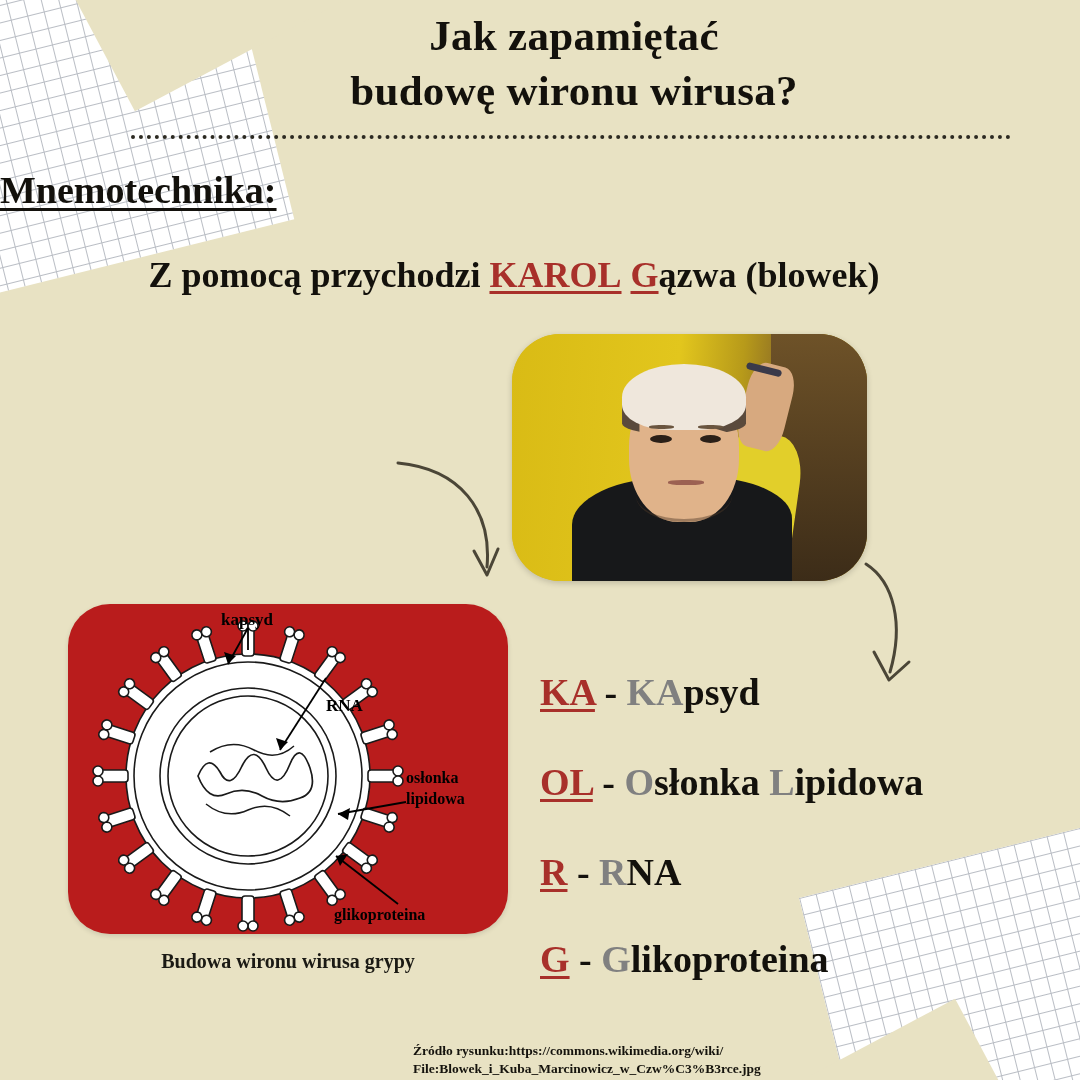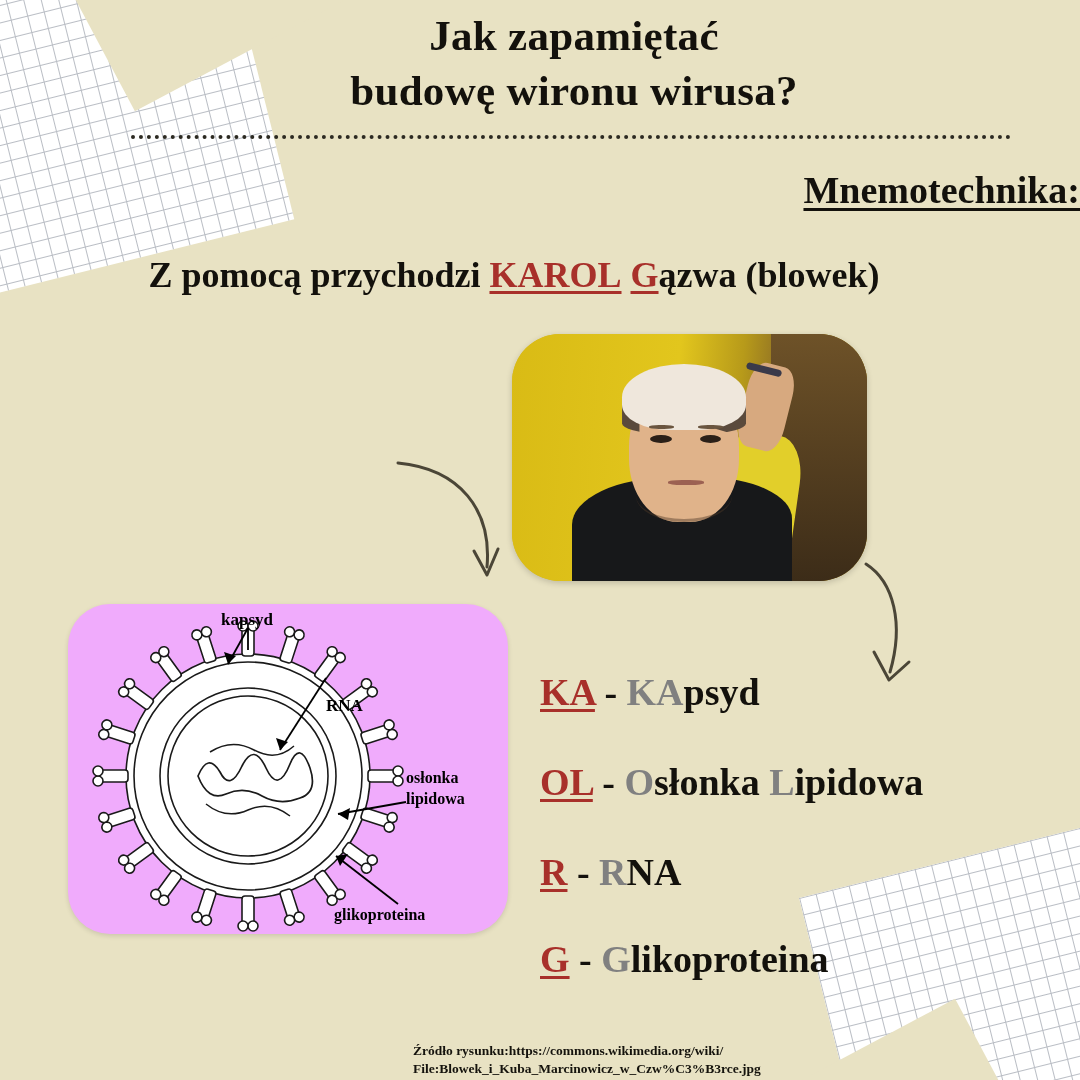--- a/index.html
+++ b/index.html
@@ -90,21 +90,21 @@
     width: 880px;
     border-top: 4px dotted #2c2a22;
     height: 0;
   }
 
   .mnemo-heading {
     position: absolute;
     top: 168px;
     left: 0;
     width: 1080px;
-    text-align: right;
+    text-align: left;
     font-size: 38px;
     font-weight: bold;
     color: #13110c;
     text-decoration: underline;
     text-underline-offset: 5px;
   }
 
   .mnemo-line {
     position: absolute;
     top: 254px;
@@ -203,21 +203,21 @@
   .arrow-left { position: absolute; top: 455px; left: 390px; }
   .arrow-right { position: absolute; top: 560px; left: 852px; }
 
   
   .virus-card {
     position: absolute;
     top: 604px;
     left: 68px;
     width: 440px;
     height: 330px;
-    background: #f0abfc;
+    background: #b91c1c;
     border-radius: 42px;
     box-shadow: 0 2px 5px rgba(0,0,0,.12);
     overflow: hidden;
   }
   .virus-caption {
     position: absolute;
     top: 950px;
     left: 68px;
     width: 440px;
     text-align: center;
@@ -459,20 +459,21 @@
 
     <div style="position:absolute; left:153px; top:6px; font-size:17px; font-weight:bold; color:#000;">kapsyd</div>
     <div style="position:absolute; left:258px; top:52px; font-size:17px; font-weight:bold; color:#000;margin-top:40px;">RNA</div>
     <div style="position:absolute; left:338px; top:164px; font-size:16px; font-weight:bold; color:#000; line-height:1.3;">
       <div>osłonka</div>
       <div>lipidowa</div>
     </div>
     <div style="position:absolute; left:266px; top:302px; font-size:16px; font-weight:bold; color:#000;">glikoproteina</div>
   </div>
 
+  <div class="virus-caption">Budowa wironu wirusa grypy</div>
 
   <div class="legend">
     <div class="legend-item">
       <span class="key">KA</span><span class="dash"> - </span><span class="cap">KA</span><span>psyd</span>
     </div>
     <div class="legend-item">
       <span class="key">OL</span><span class="dash"> - </span><span class="cap">O</span><span>słonka </span><span class="cap">L</span><span>ipidowa</span>
     </div>
     <div class="legend-item">
       <span class="key">R</span><span class="dash"> - </span><span class="cap">R</span><span>NA</span>

